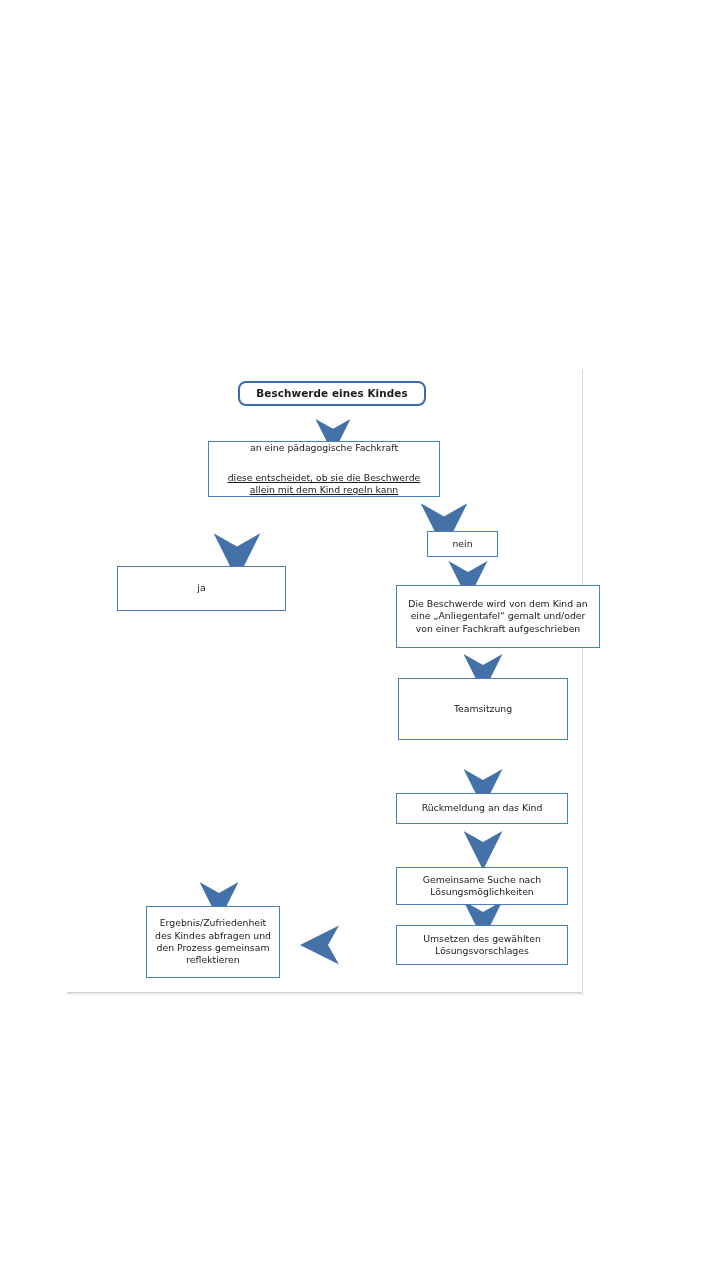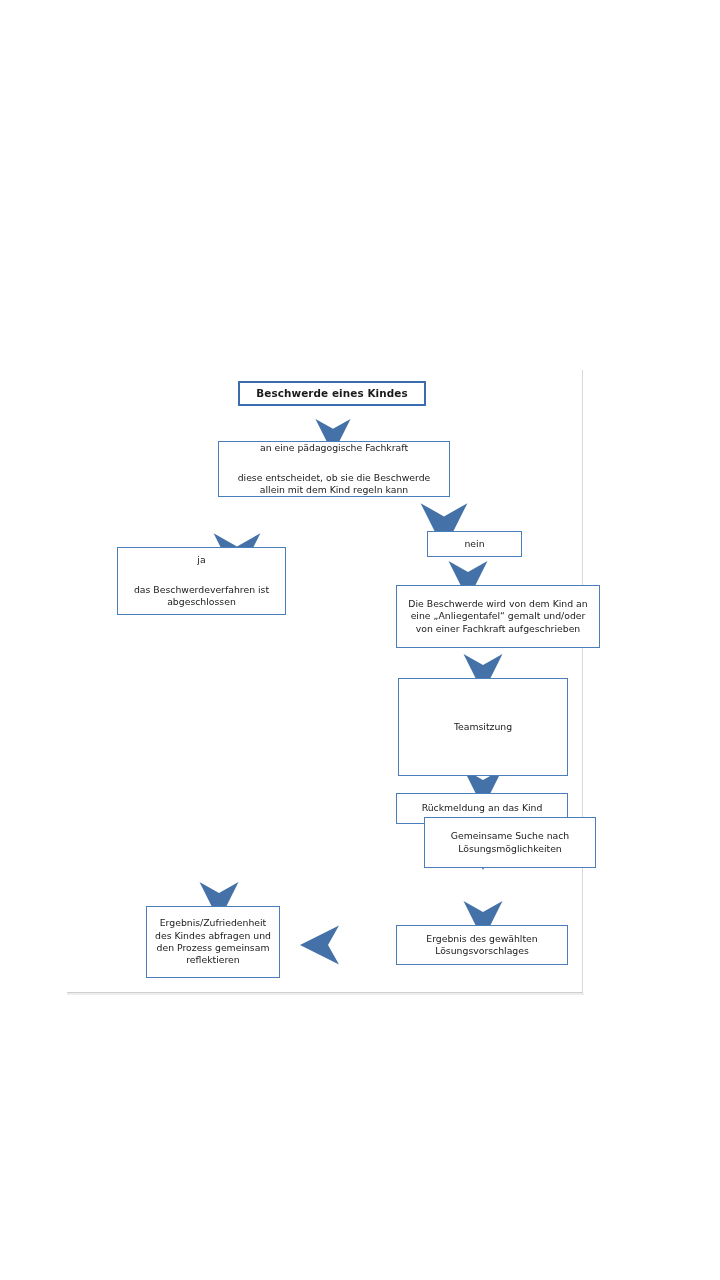--- a/index.html
+++ b/index.html
@@ -59,40 +59,41 @@
     line-height: 1.32;
     font-size: 9.3px;
     padding: 3px 5px;
   }
   .node p {
     margin: 0;
     padding: 0;
   }
   .node p + p {
     margin-top: 18px;
+    text-decoration: underline;
   }
 
   .node--start {
     border: 2px solid #3b6cb0;
-    border-radius: 0;
+    border-radius: 8px;
     font-weight: bold;
     font-size: 10.4px;
     letter-spacing: 0.1px;
   }
   .node--small { font-size: 9.3px; }
 
   
   #node-start        { left: 238px; top: 381px; width: 188px; height: 25px; }
-  #node-fachkraft    { left: 218px; top: 441px; width: 232px; height: 56px; }
-  #node-ja           { left: 117px; top: 547px; width: 169px; height: 68px; }
-  #node-nein         { left: 427px; top: 531px; width: 95px;  height: 26px; }
+  #node-fachkraft    { left: 208px; top: 441px; width: 232px; height: 56px; }
+  #node-ja           { left: 117px; top: 566px; width: 169px; height: 45px; }
+  #node-nein         { left: 427px; top: 531px; width: 71px;  height: 26px; }
   #node-anliegen     { left: 396px; top: 585px; width: 204px; height: 63px; }
-  #node-teamsitzung  { left: 398px; top: 678px; width: 170px; height: 98px; }
+  #node-teamsitzung  { left: 398px; top: 678px; width: 170px; height: 62px; }
   #node-rueckmeldung { left: 396px; top: 793px; width: 172px; height: 31px; }
-  #node-suche        { left: 396px; top: 817px; width: 172px; height: 51px; margin-left: 28px; }
+  #node-suche        { left: 396px; top: 867px; width: 172px; height: 38px; }
   #node-umsetzen     { left: 396px; top: 925px; width: 172px; height: 40px; }
   #node-ergebnis     { left: 146px; top: 906px; width: 134px; height: 72px; }
 </style>
 </head>
 <body>
 
 <div id="doc-page"></div>
 
 <svg id="chart-canvas" viewBox="0 0 720 1280" xmlns="http://www.w3.org/2000/svg">
   <defs>
@@ -159,21 +160,20 @@
   <p>Beschwerde eines Kindes</p>
 </div>
 
 <div class="node" id="node-fachkraft">
   <p>an eine pädagogische Fachkraft</p>
   <p>diese entscheidet, ob sie die Beschwerde allein mit dem Kind regeln kann</p>
 </div>
 
 <div class="node" id="node-ja">
   <p>ja</p>
-  <p>das Beschwerdeverfahren ist abgeschlossen</p>
 </div>
 
 <div class="node node--small" id="node-nein">
   <p>nein</p>
 </div>
 
 <div class="node" id="node-anliegen">
   <p>Die Beschwerde wird von dem Kind an eine „Anliegentafel“ gemalt und/oder von einer Fachkraft aufgeschrieben</p>
 </div>
 
@@ -183,18 +183,18 @@
 
 <div class="node" id="node-rueckmeldung">
   <p>Rückmeldung an das Kind</p>
 </div>
 
 <div class="node" id="node-suche">
   <p>Gemeinsame Suche nach Lösungsmöglichkeiten</p>
 </div>
 
 <div class="node" id="node-umsetzen">
-  <p>Ergebnis des gewählten Lösungsvorschlages</p>
+  <p>Umsetzen des gewählten Lösungsvorschlages</p>
 </div>
 
 <div class="node" id="node-ergebnis">
   <p>Ergebnis/Zufriedenheit des Kindes abfragen und den Prozess gemeinsam reflektieren</p>
 </div>
 
 </body></html>

